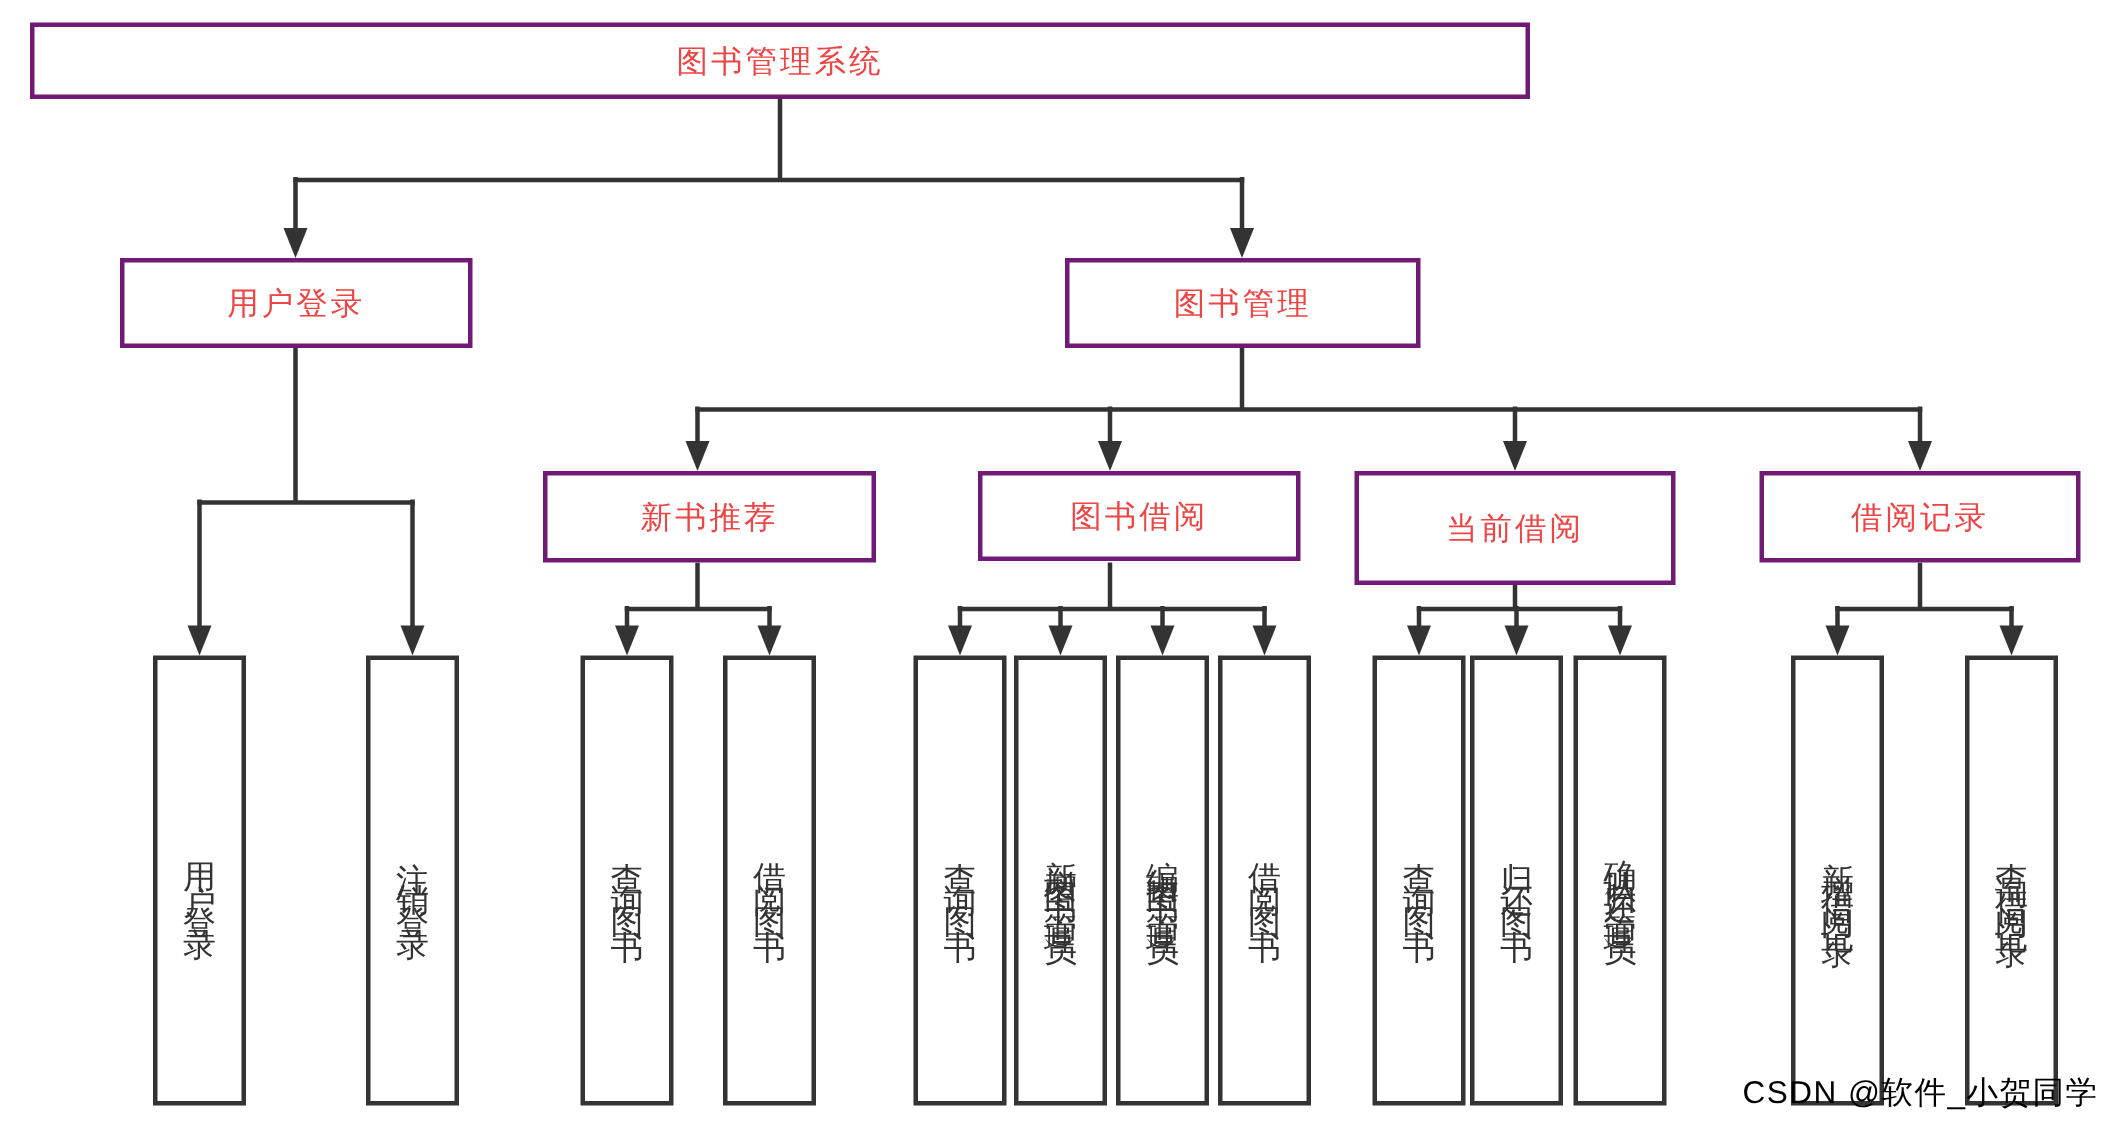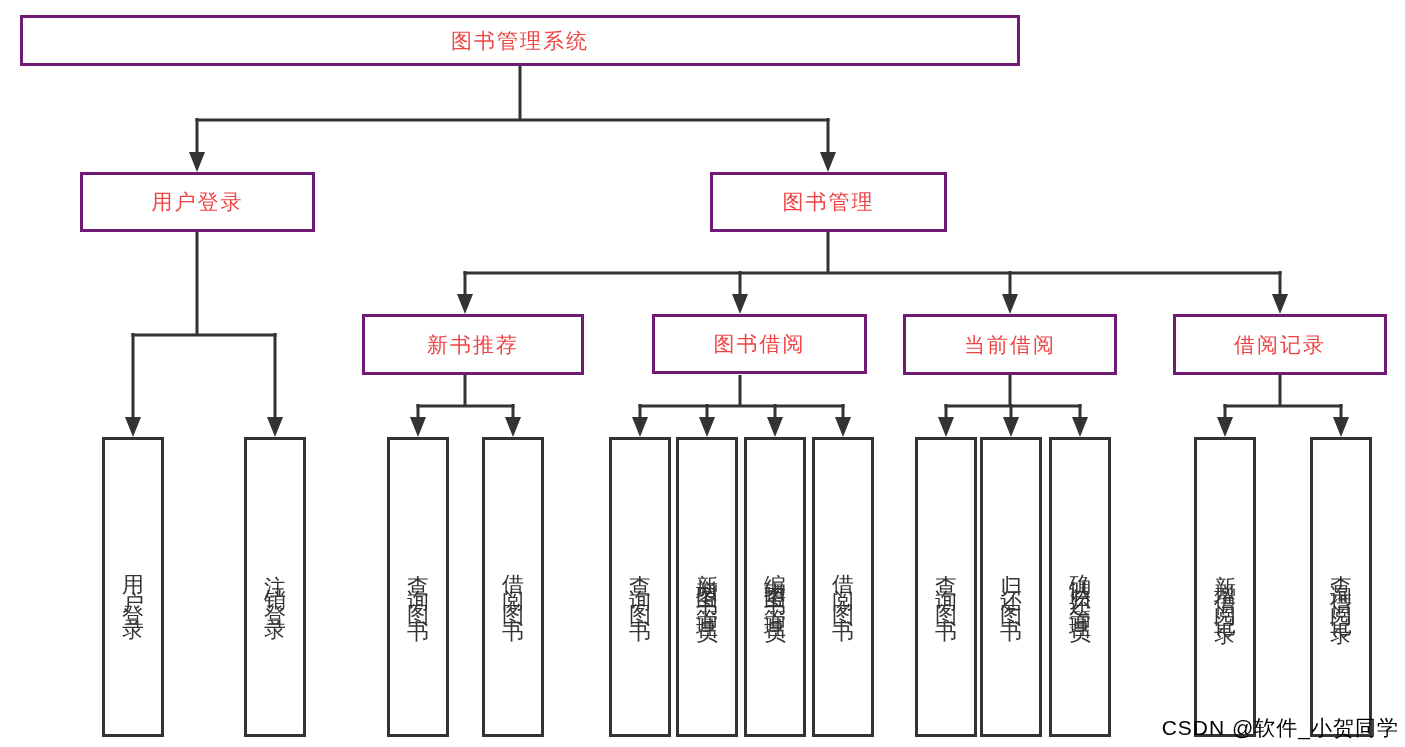--- a/index.html
+++ b/index.html
@@ -147,21 +147,21 @@
     </g>
   </svg>
 
   <div class="node" style="left:20px; top:15px; width:1000px; height:51px;">图书管理系统</div>
 
   <div class="node" style="left:80px; top:172px; width:235px; height:60px;">用户登录</div>
   <div class="node" style="left:710px; top:172px; width:237px; height:60px;">图书管理</div>
 
   <div class="node" style="left:362px; top:314px; width:222px; height:61px;">新书推荐</div>
   <div class="node" style="left:652px; top:314px; width:215px; height:60px;">图书借阅</div>
-  <div class="node" style="left:903px; top:314px; width:214px; height:61px;">当前借阅</div>
+  <div class="node" style="left:903px; top:314px; width:214px; height:76px;">当前借阅</div>
   <div class="node" style="left:1173px; top:314px; width:214px; height:61px;font-family:Liberation Mono, monospace;">借阅记录</div>
 
   <div class="leaf" style="left:102px; top:437px;">
     <span class="vtext">用户登录</span>
   </div>
   <div class="leaf" style="left:244px; top:437px;">
     <span class="vtext">注销登录</span>
   </div>
 
   <div class="leaf" style="left:387px; top:437px;">

